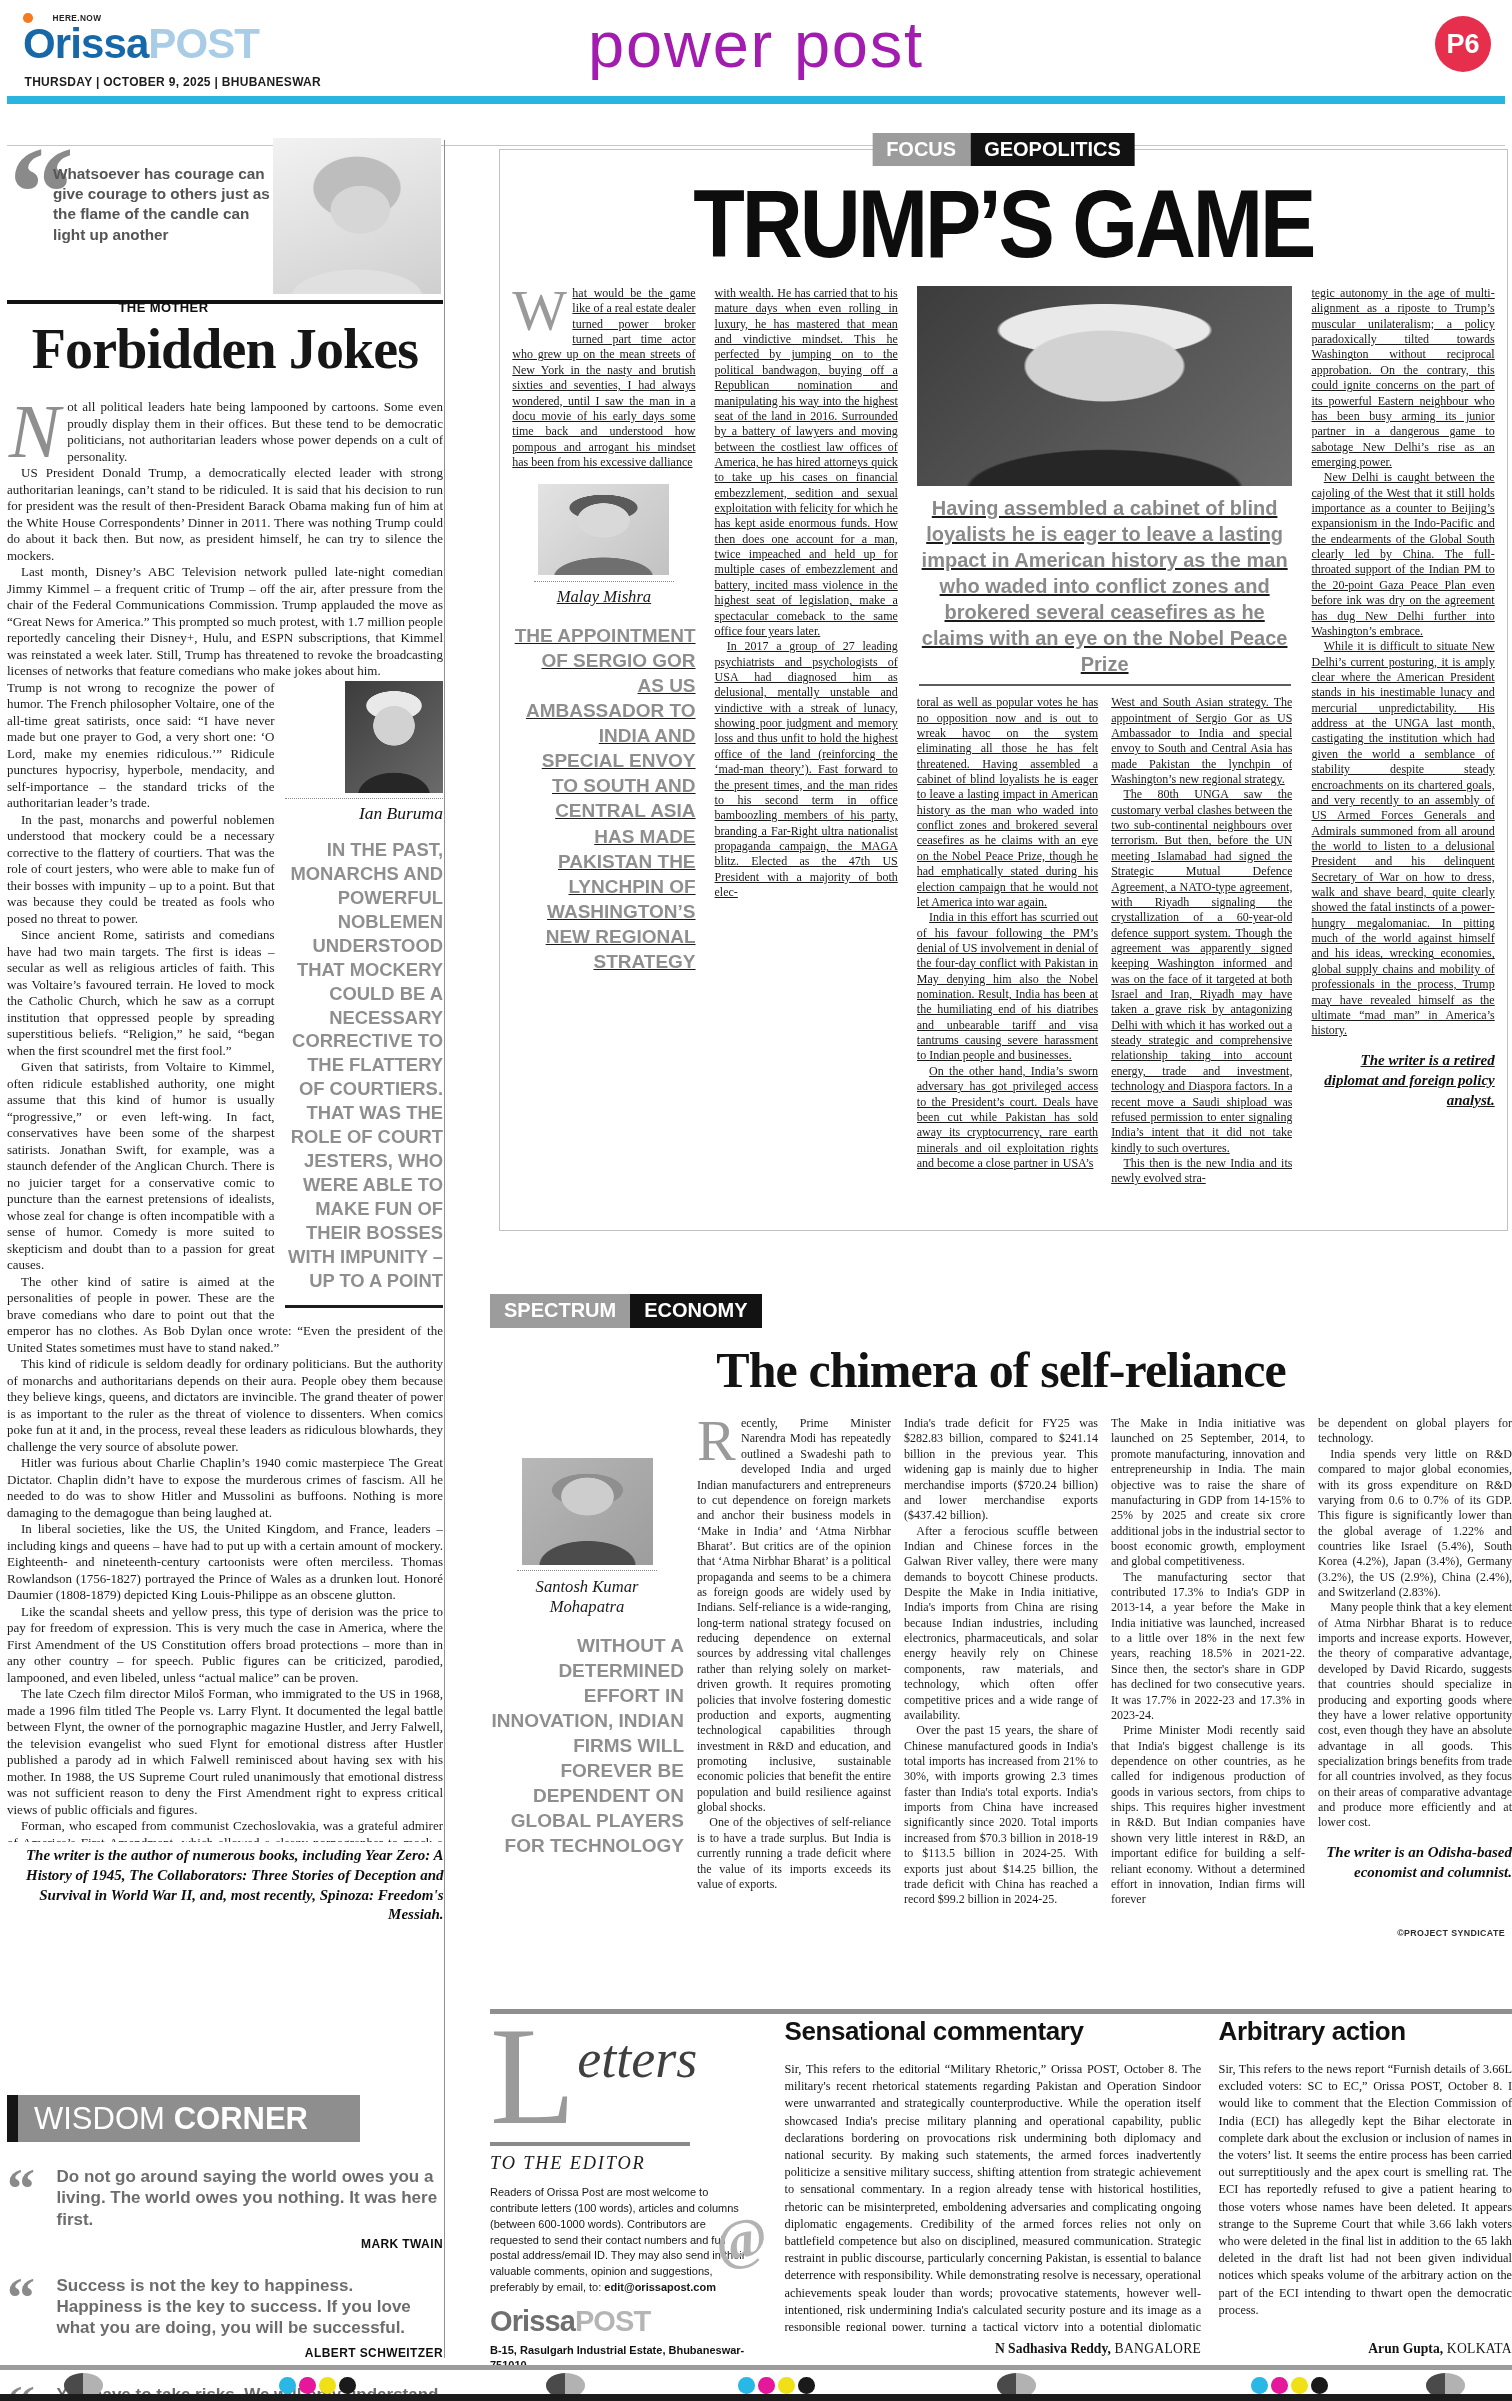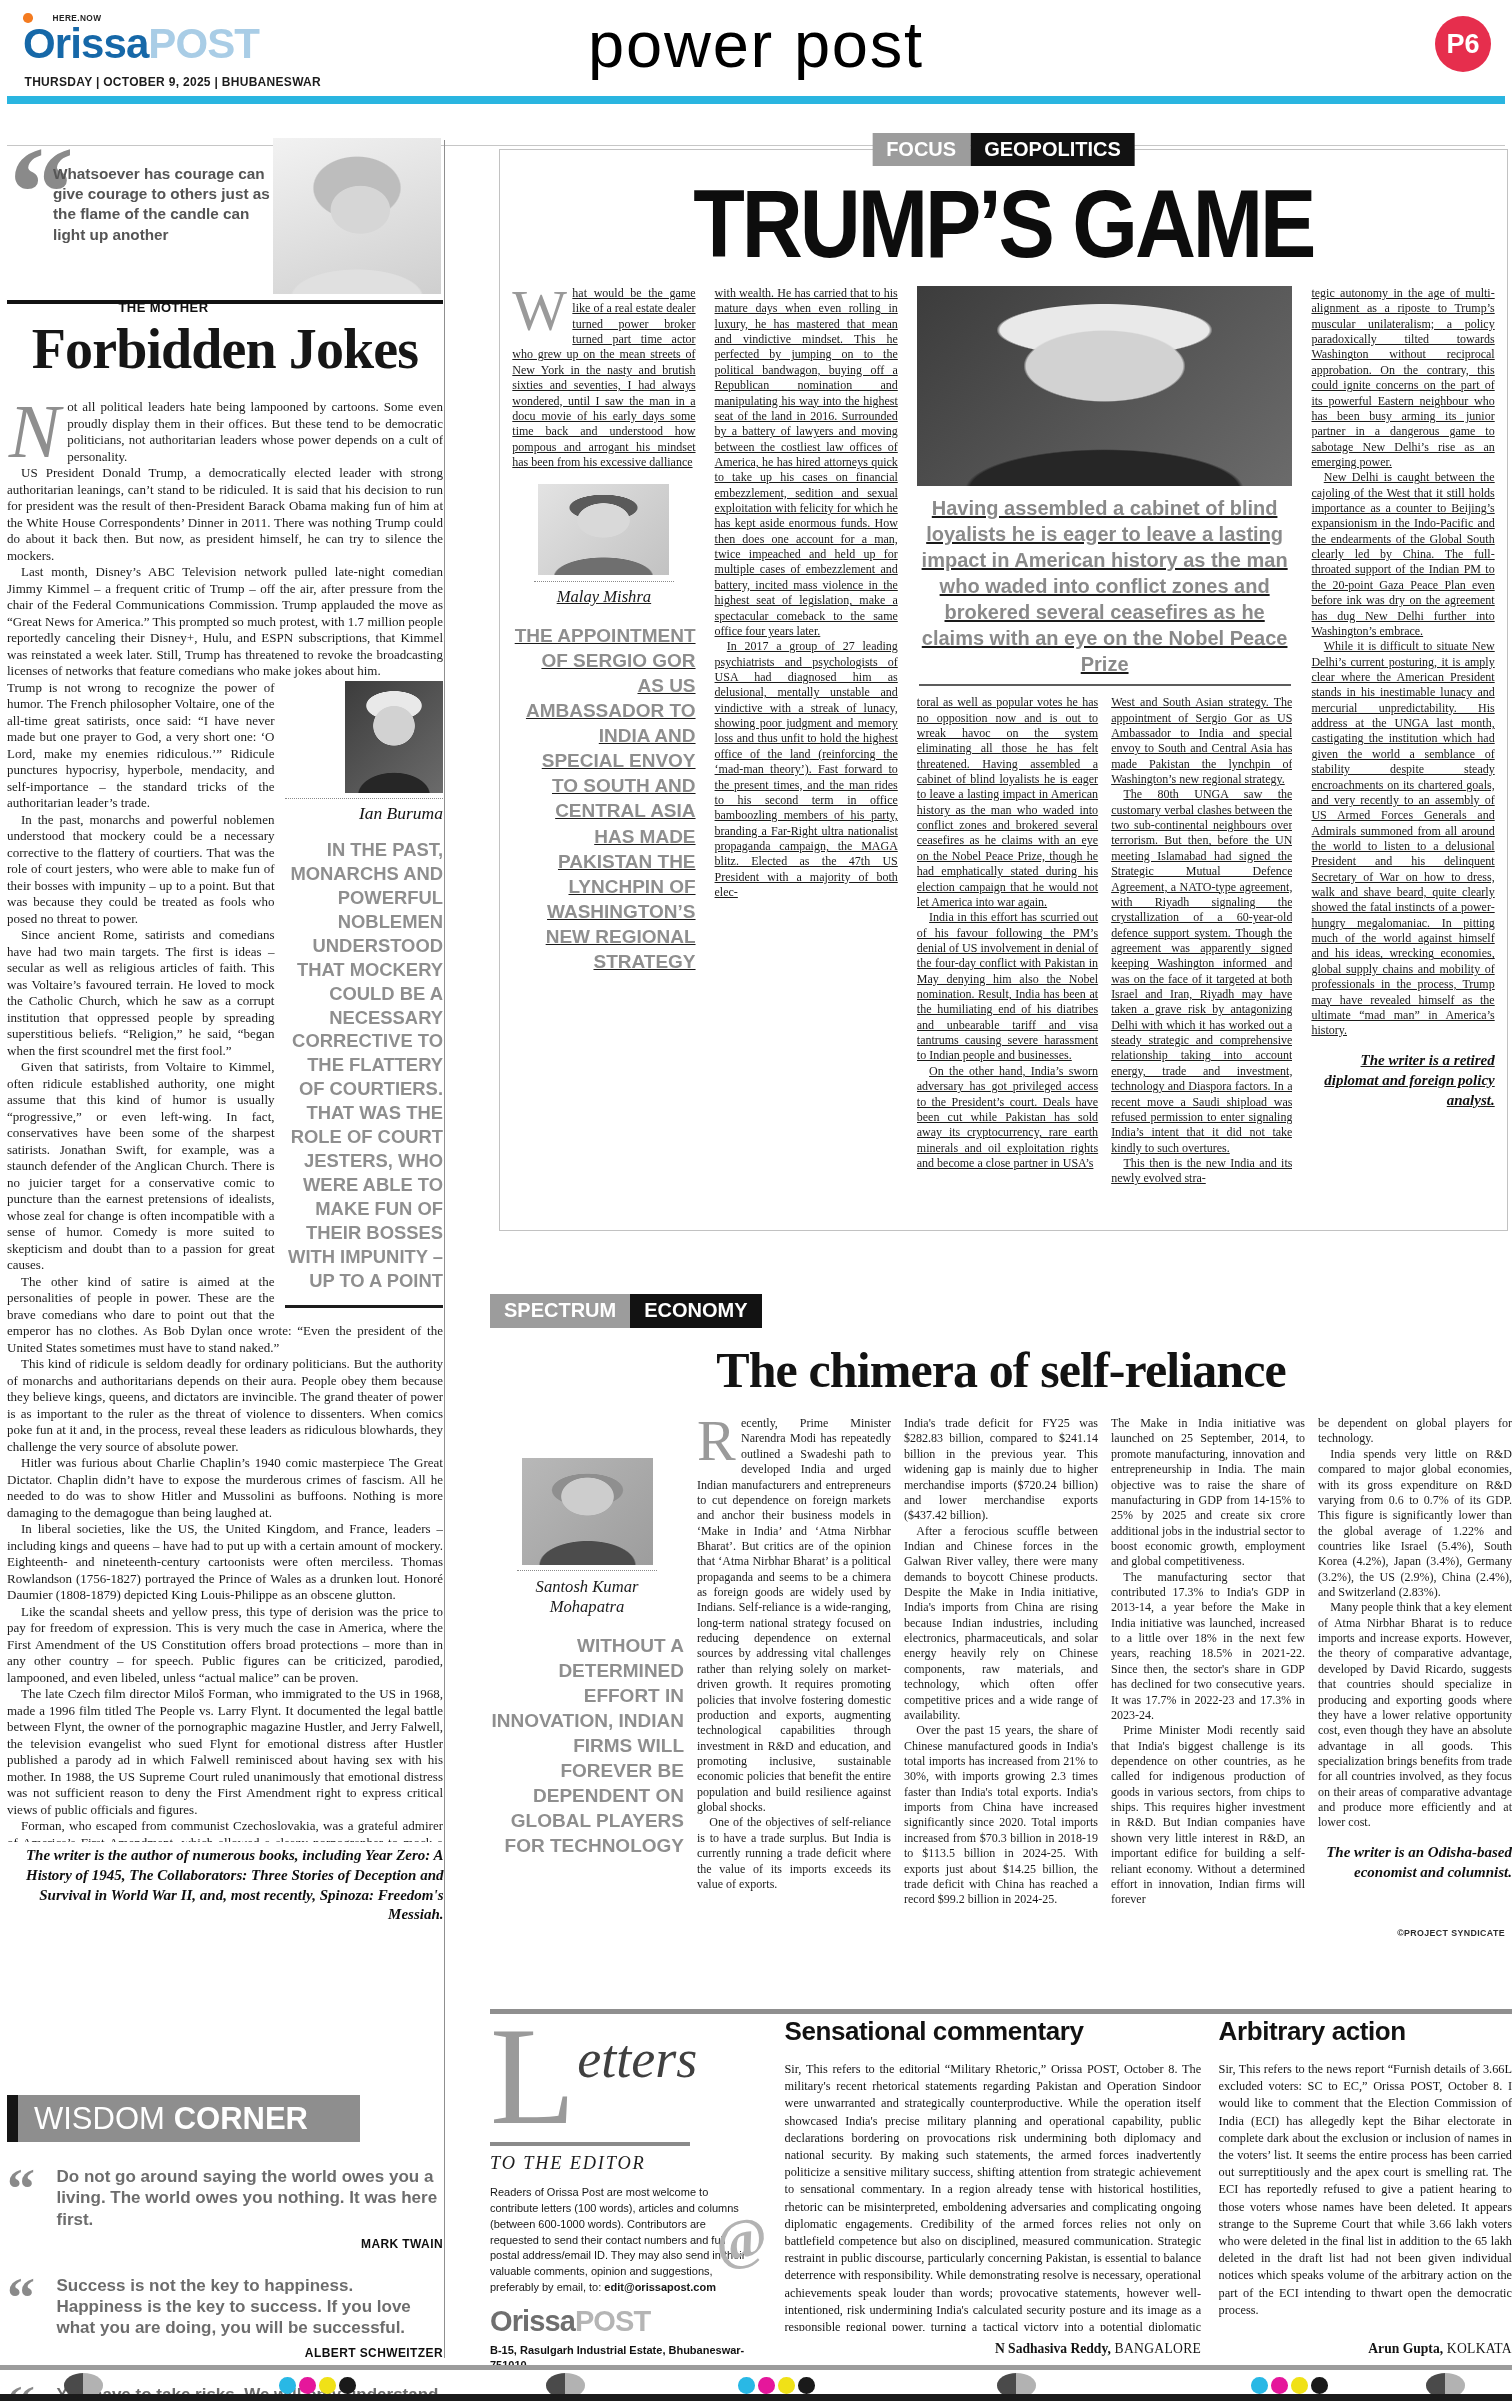--- a/index.html
+++ b/index.html
@@ -9,21 +9,21 @@
   
   .brand{position:absolute;left:23px;top:10.5px;}
   .brand-top{display:flex;align-items:flex-end;gap:20px;height:12.3px;}
   .brand-dot{width:9.6px;height:9.6px;border-radius:50%;background:#f47b20;}
   .brand-tag{font:bold 8.3px "Liberation Sans",sans-serif;color:#222;letter-spacing:0.4px;}
   .brand-main{font-family:"Liberation Sans",sans-serif;font-weight:bold;font-size:42px;line-height:1;letter-spacing:-0.9px;}
   .brand-orissa{color:#1668a8;}
   .brand-post{color:#a9cde6;}
   .dateline{position:absolute;left:24.5px;top:75px;font:bold 12px "Liberation Sans",sans-serif;color:#1d1d1d;letter-spacing:0.3px;}
   .section-title{position:absolute;left:0;right:0;top:12.3px;text-align:center;
-                 font:100 65px/1 "Liberation Sans",sans-serif;color:#000000;letter-spacing:1.8px;}
+                 font:100 65px/1 "Liberation Sans",sans-serif;color:#a21caf;letter-spacing:1.8px;}
   .page-badge{position:absolute;right:21px;top:16px;width:56px;height:56px;border-radius:50%;
               background:#e62e4d;color:#fff;display:flex;align-items:center;justify-content:center;
               font:bold 27px "Liberation Sans",sans-serif;}
   .cyanbar{position:absolute;left:7px;right:7px;top:96px;height:8px;background:#2ab5e0;}
   .top-hline{position:absolute;left:7px;top:145px;width:1498px;height:0.9px;background:#c6c6c6;}
   .vdiv{position:absolute;left:444px;top:140px;height:2218px;border-left:1.3px solid #8f8f8f;}
 
   
   .portrait{background:
       radial-gradient(ellipse 34% 30% at 50% 36%, #cdcdcd 58%, rgba(0,0,0,0) 60%),

